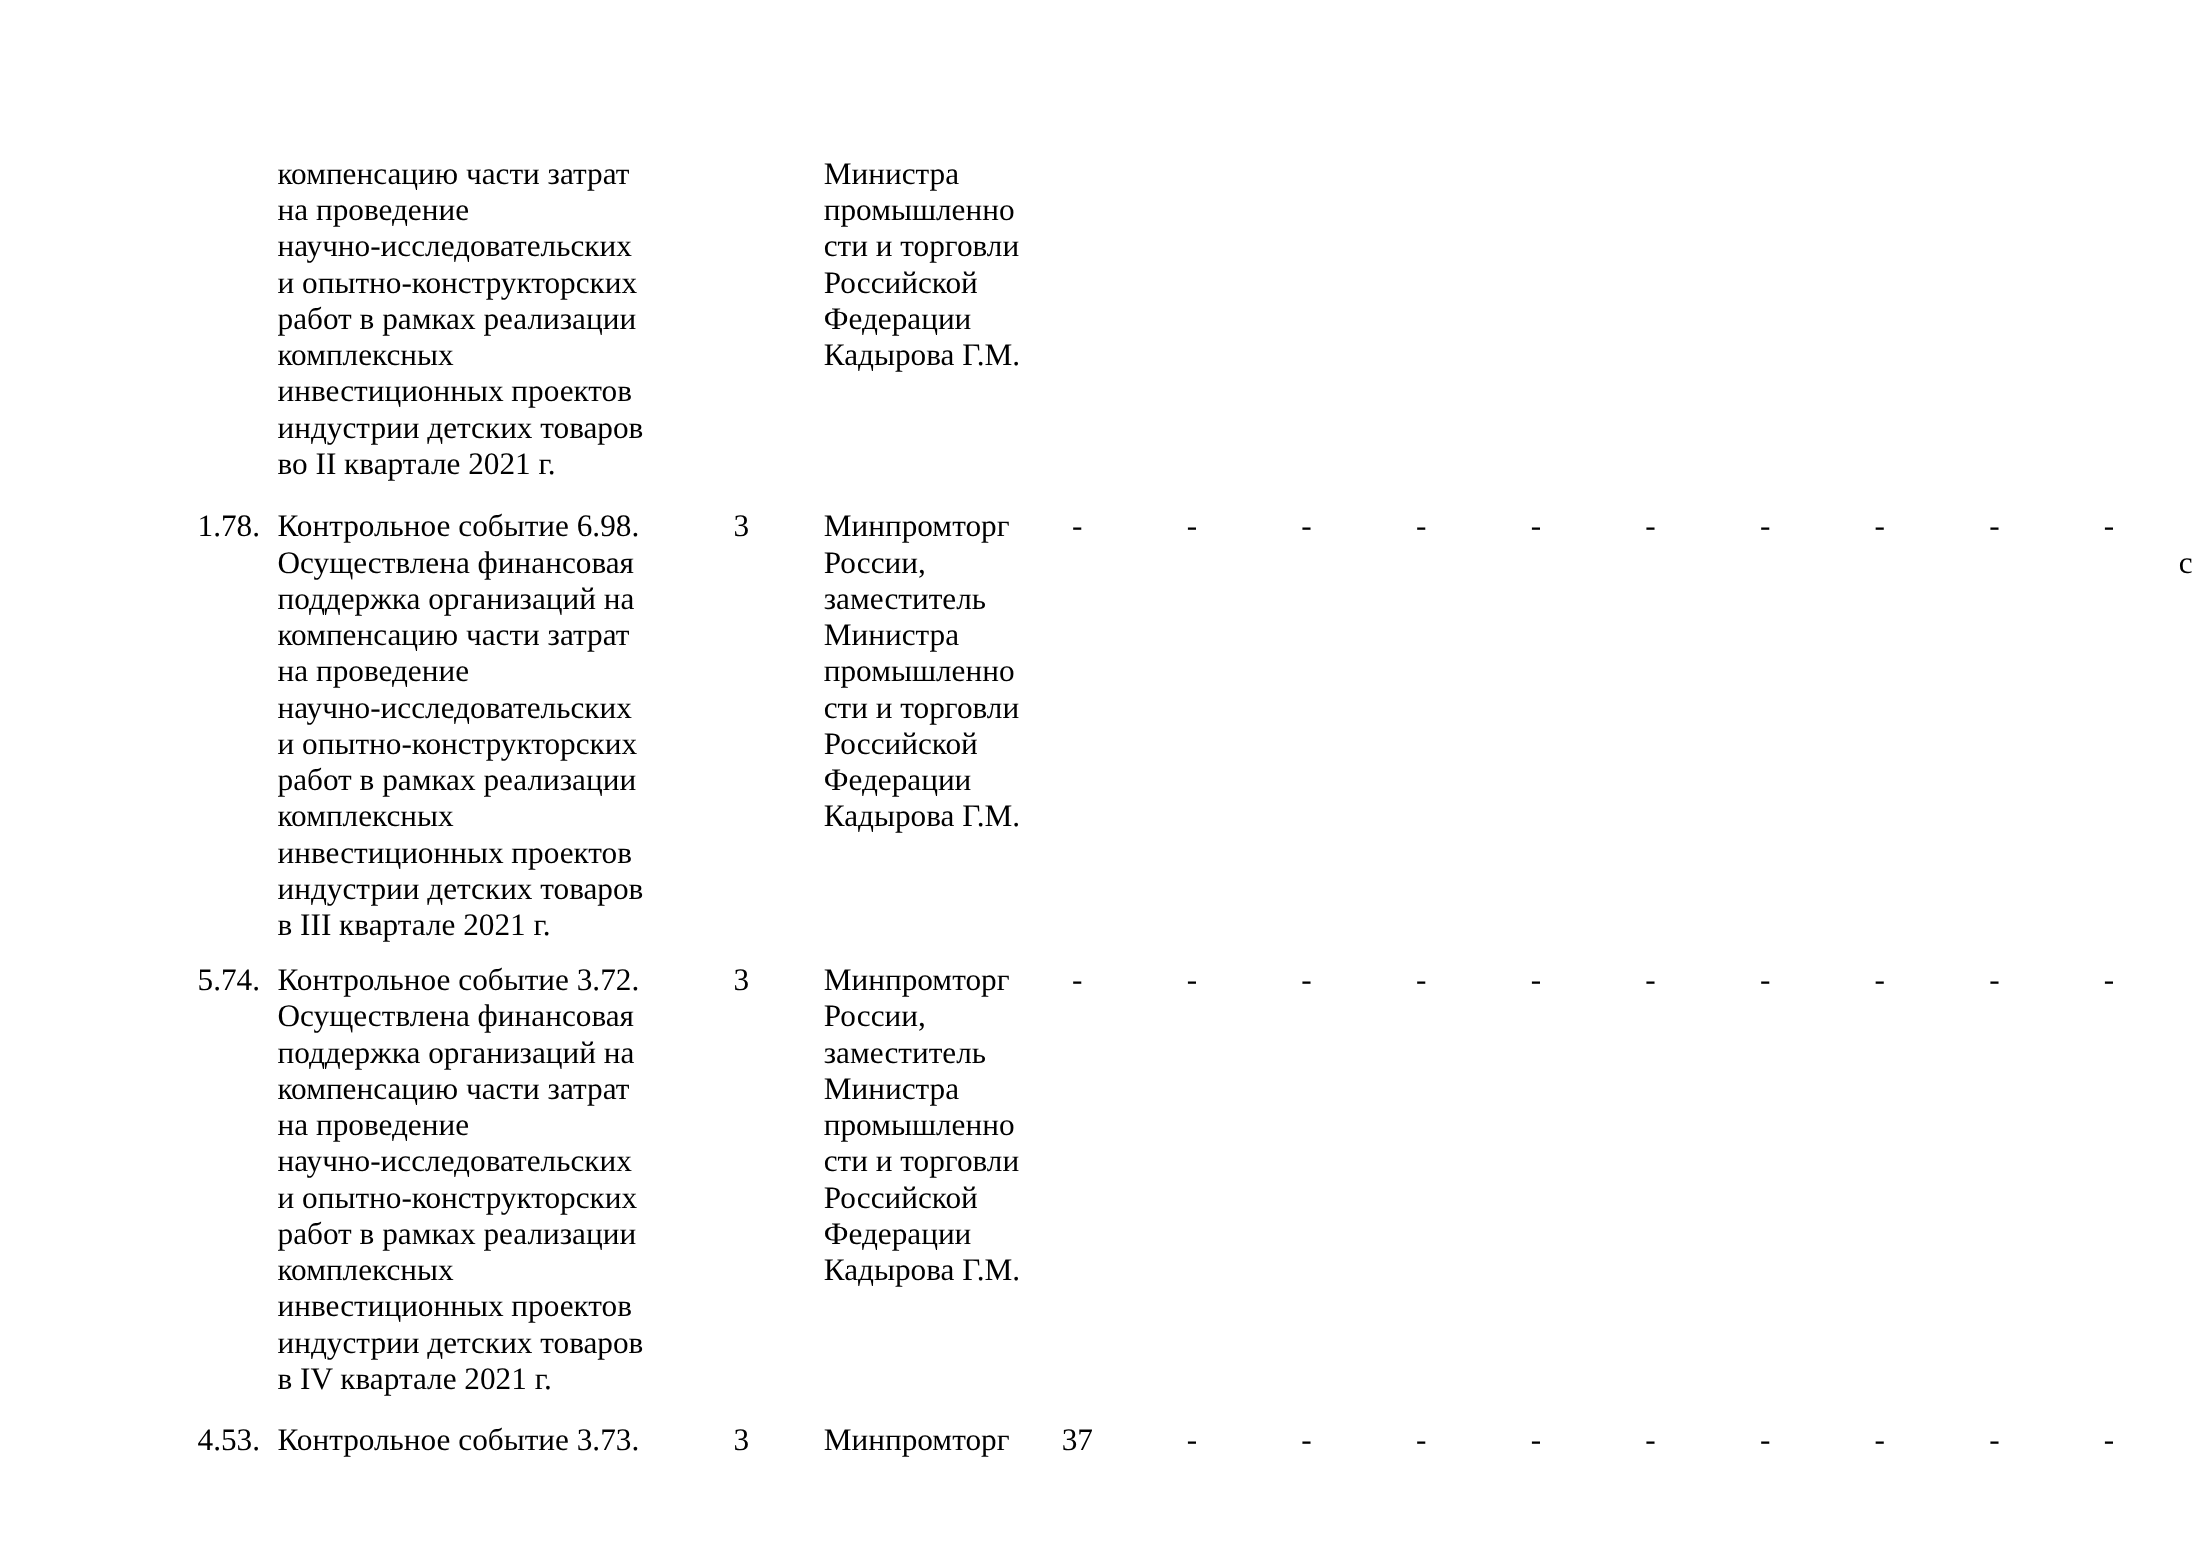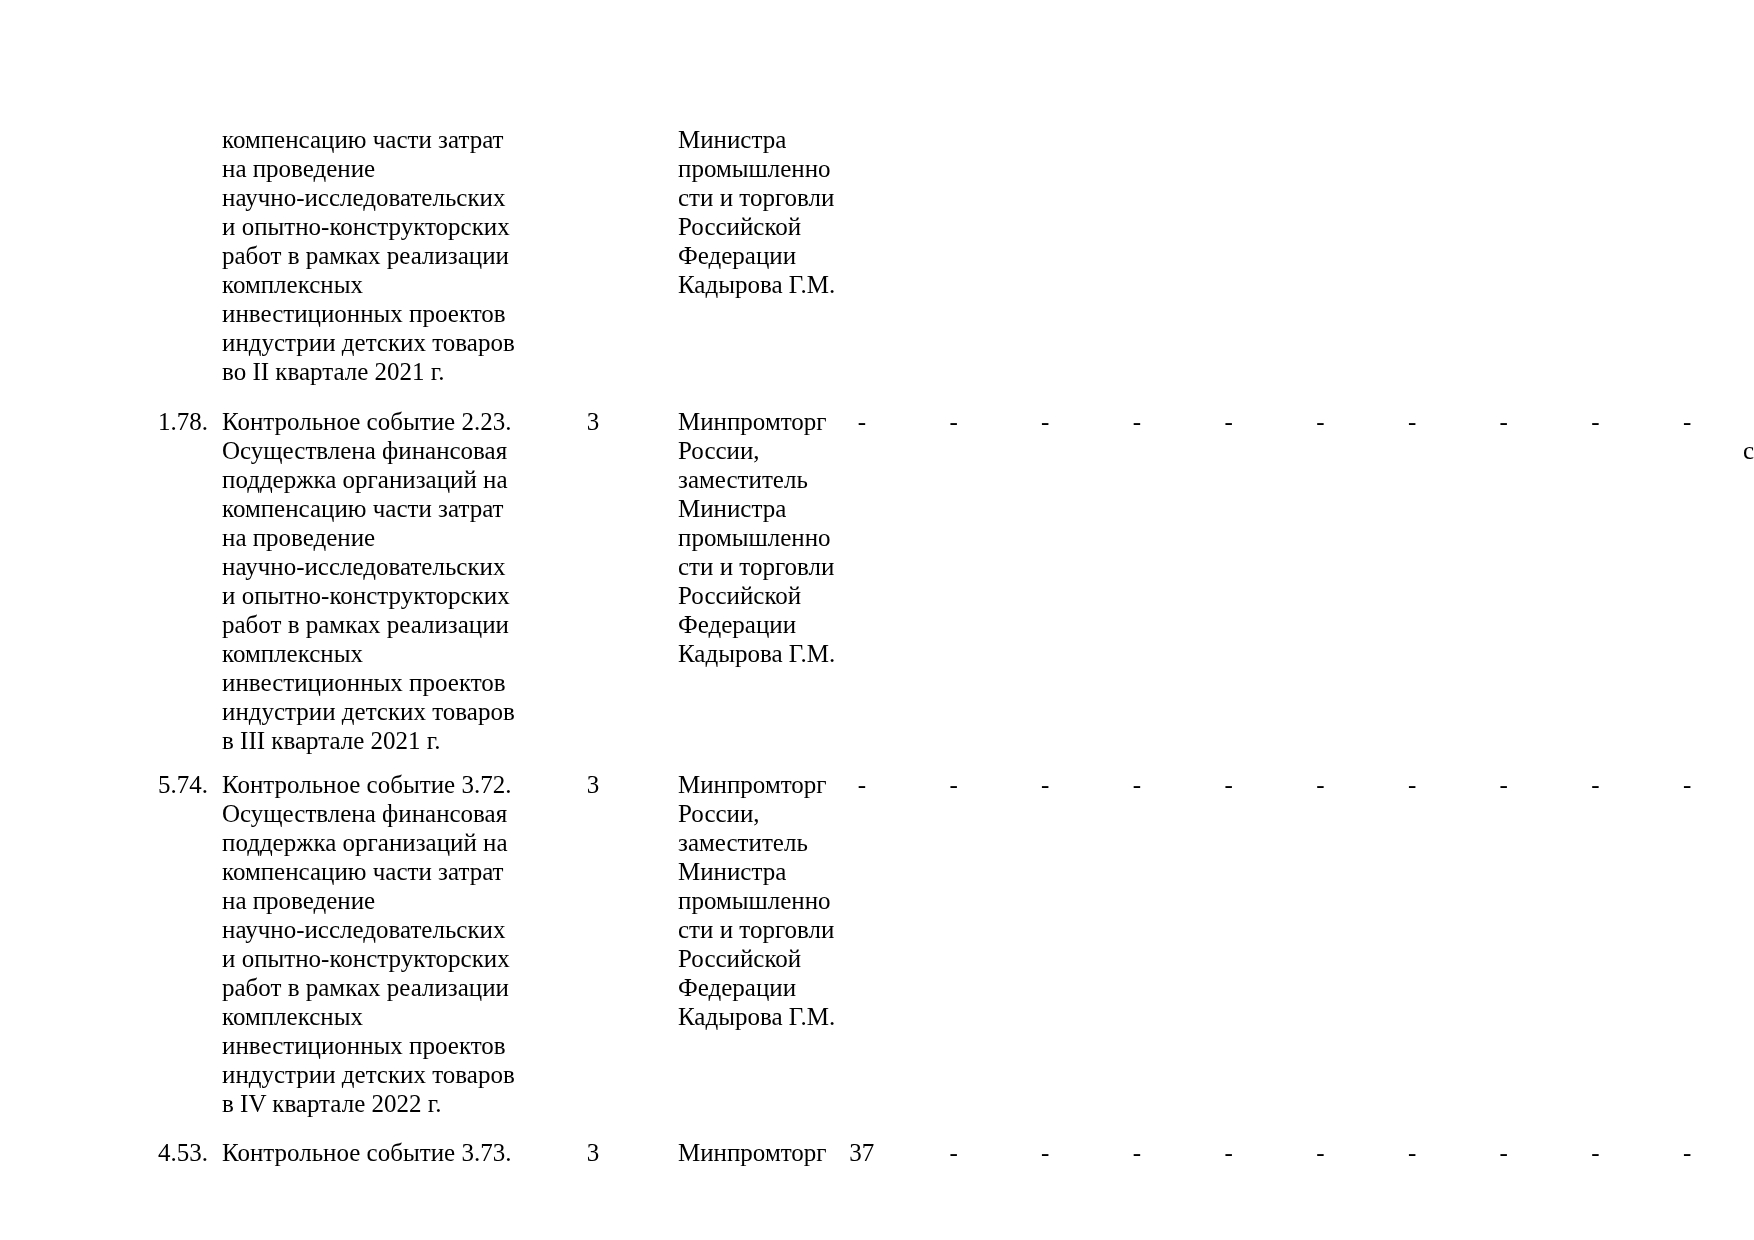--- a/index.html
+++ b/index.html
@@ -38,21 +38,21 @@
   .col-desc {
     left: 222px;
     width: 305px;
   }
   .col-qty {
     left: 560px;
     width: 66px;
     text-align: center;
   }
   .col-exec {
-    left: 678px;
+    left: 659px;
     width: 170px;
   }
   .value-strip {
     position: absolute;
     top: 0;
     left: 816px;
     width: 917px;
     display: flex;
   }
   .value-strip span {
@@ -88,21 +88,21 @@
     <div class="cell col-exec">Министра
 промышленно
 сти и торговли
 Российской
 Федерации
 Кадырова Г.М.</div>
   </section>
 
   <section class="trow r-371">
     <div class="cell col-num">1.78.</div>
-    <div class="cell col-desc">Контрольное событие 2.23.
+    <div class="cell col-desc">Контрольное событие 6.98.
 Осуществлена финансовая
 поддержка организаций на
 компенсацию части затрат
 на проведение
 научно-исследовательских
 и опытно-конструкторских
 работ в рамках реализации
 комплексных
 инвестиционных проектов
 индустрии детских товаров
@@ -138,21 +138,21 @@
 Осуществлена финансовая
 поддержка организаций на
 компенсацию части затрат
 на проведение
 научно-исследовательских
 и опытно-конструкторских
 работ в рамках реализации
 комплексных
 инвестиционных проектов
 индустрии детских товаров
-в IV квартале 2022 г.</div>
+в IV квартале 2021 г.</div>
     <div class="cell col-qty">3</div>
     <div class="cell col-exec">Минпромторг
 России,
 заместитель
 Министра
 промышленно
 сти и торговли
 Российской
 Федерации
 Кадырова Г.М.</div>

